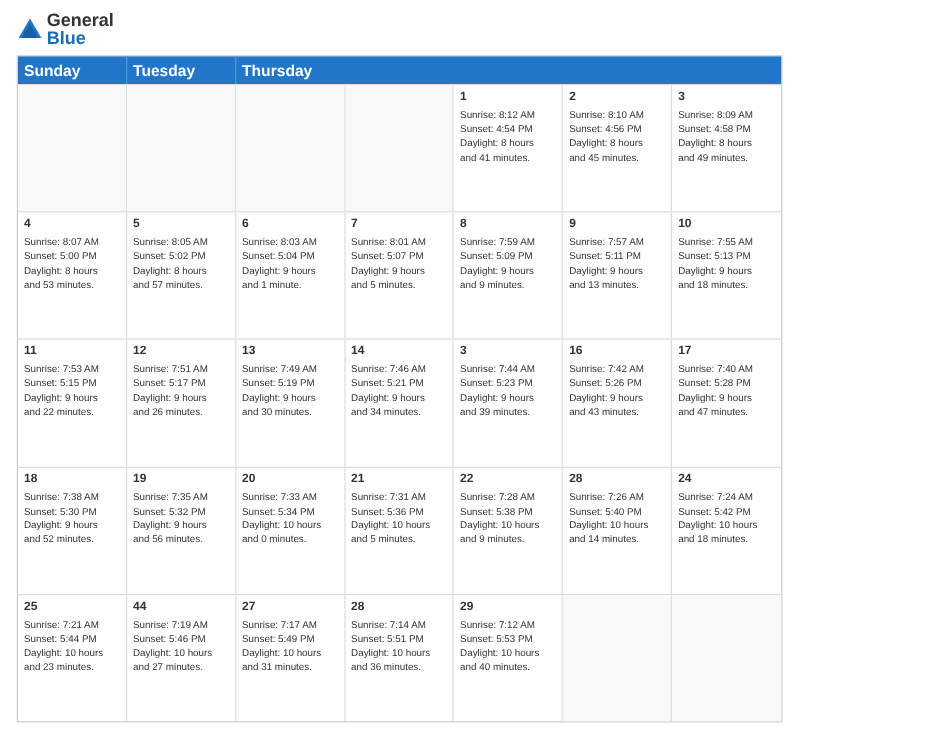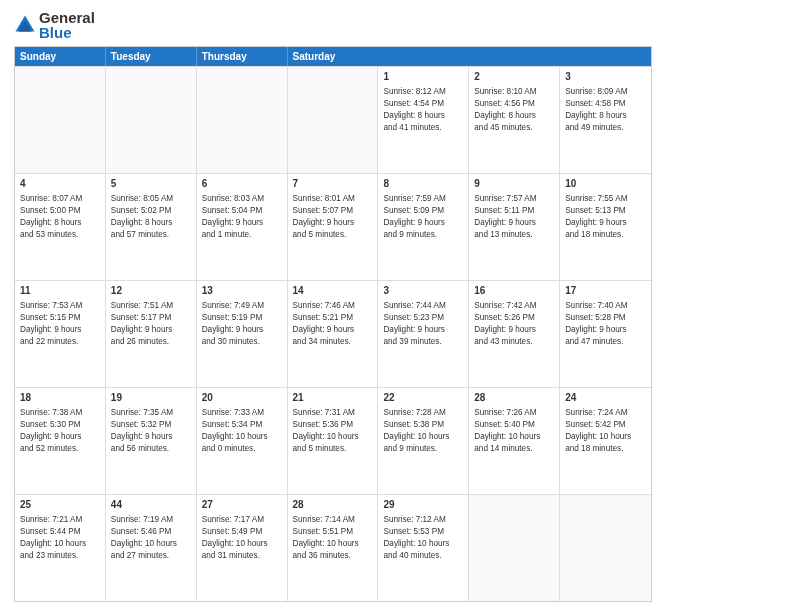--- a/index.html
+++ b/index.html
@@ -66,21 +66,21 @@
       flex-direction: column;
       border: 1px solid #ccc;
     }
     .cal-header-row {
       display: grid;
       grid-template-columns: repeat(7, 1fr);
       background: #2176c7;
     }
     .cal-header-cell {
       color: #fff;
-      font-size: 10px;
+      font-size: 13px;
       font-weight: bold;
       padding: 4px 5px;
       border-right: 1px solid #5599d8;
       text-align: left;
     }
     .cal-header-cell:last-child { border-right: none; }
     .cal-body {
       flex: 1;
       display: flex;
       flex-direction: column;
@@ -130,21 +130,20 @@
         <span class="logo-blue">Blue</span>
       </div>
     </div>
   </div>
 
   <div class="calendar">
     <div class="cal-header-row">
     <div class="cal-header-cell">Sunday</div>
         <div class="cal-header-cell">Tuesday</div>
         <div class="cal-header-cell">Thursday</div>
-        <div class="cal-header-cell">Saturday</div>
       </div>
     <div class="cal-body">
     <div class="cal-week">
           <div class="cal-cell empty"></div>
           <div class="cal-cell empty"></div>
           <div class="cal-cell empty"></div>
           <div class="cal-cell empty"></div>
           <div class="cal-cell">
             <span class="day-num">1</span>
             <div class="cell-text">Sunrise: 8:12 AM<br>Sunset: 4:54 PM<br>Daylight: 8 hours<br>and 41 minutes.</div>

